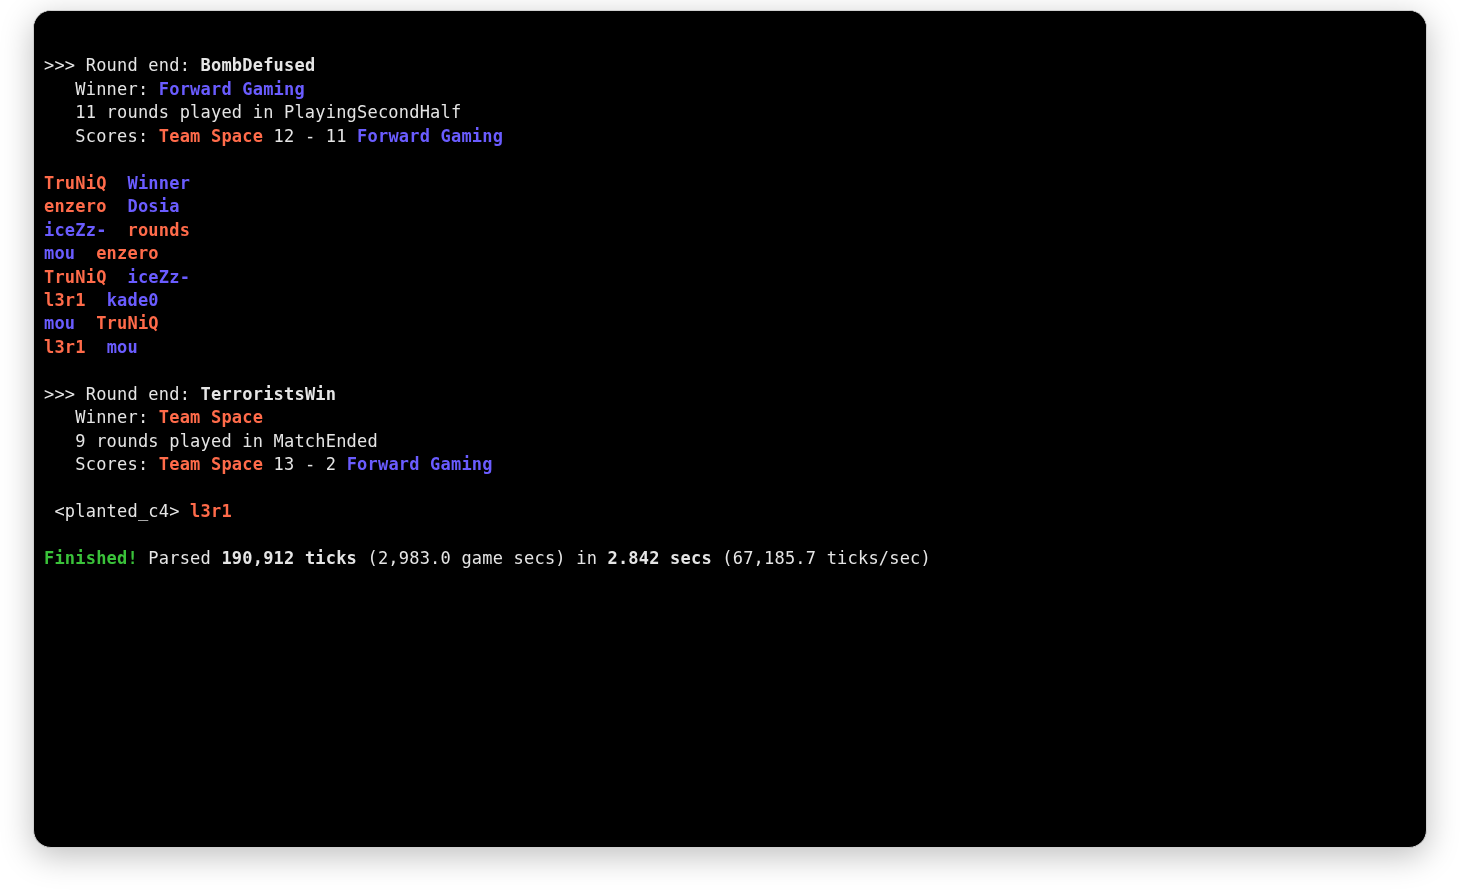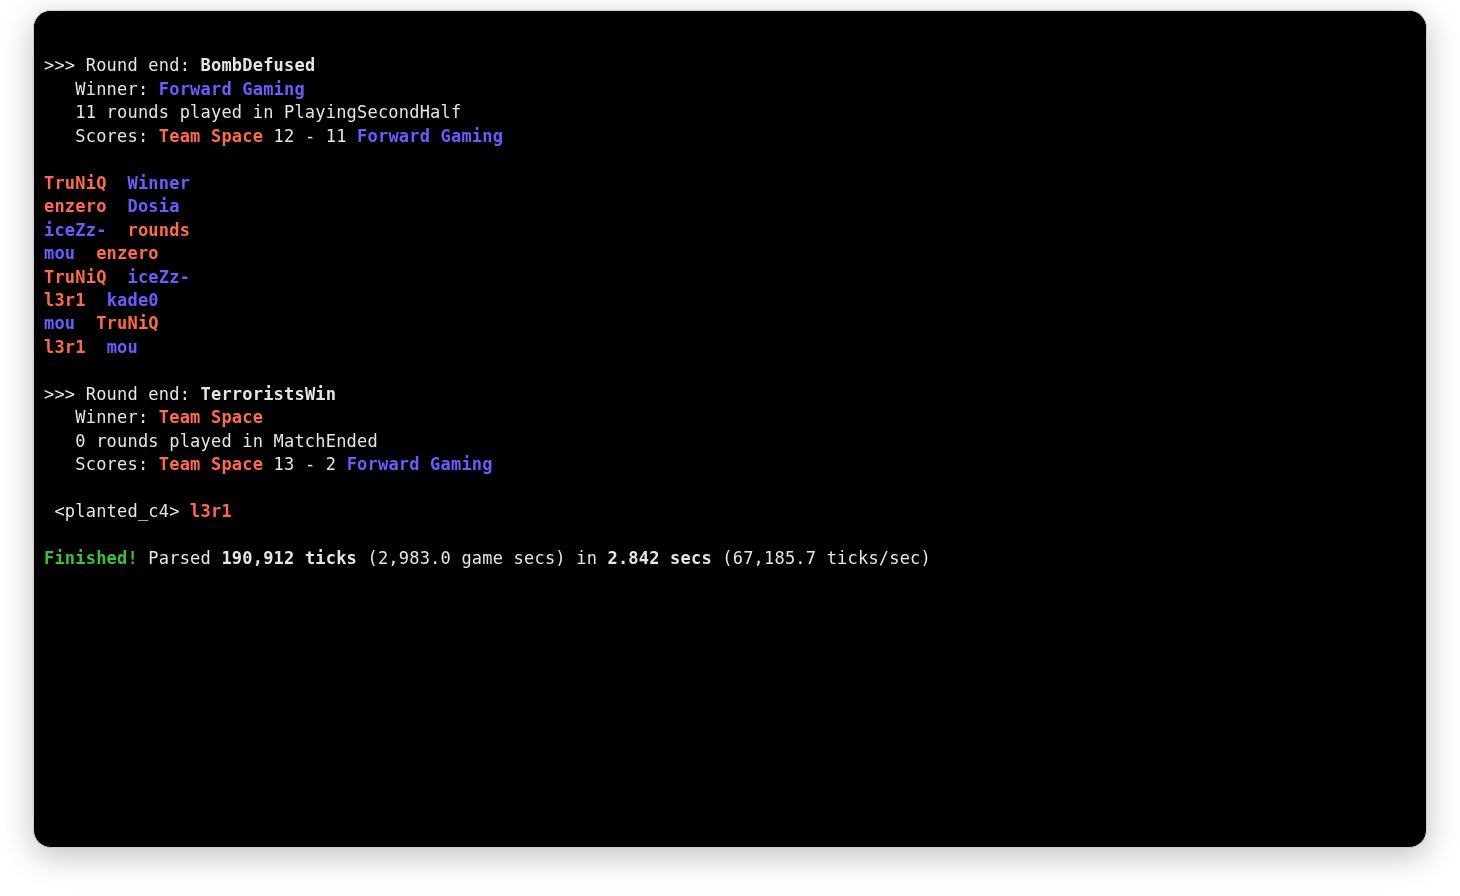--- a/index.html
+++ b/index.html
@@ -71,19 +71,19 @@
 <span class="orange">enzero</span><span class="white"> <ak47 hs=""> </ak47></span><span class="purple">Dosia</span>
 <span class="purple">iceZz-</span><span class="white"> <mp9 hs=""> </mp9></span><span class="orange">rounds</span>
 <span class="purple">mou</span><span class="white"> <awp> </awp></span><span class="orange">enzero</span>
 <span class="orange">TruNiQ</span><span class="white"> <awp> </awp></span><span class="purple">iceZz-</span>
 <span class="orange">l3r1</span><span class="white"> <ak47> </ak47></span><span class="purple">kade0</span>
 <span class="purple">mou</span><span class="white"> <awp> </awp></span><span class="orange">TruNiQ</span>
 <span class="orange">l3r1</span><span class="white"> <ak47 hs=""> </ak47></span><span class="purple">mou</span>
 </div>
 <span class="white">&gt;&gt;&gt; Round end: </span><span class="bold white">TerroristsWin</span>
 <span class="white">   Winner: </span><span class="orange">Team Space</span>
-<span class="white">   0 rounds played in MatchEnded</span>
+<span class="white">   9 rounds played in MatchEnded</span>
 <span class="white">   Scores: </span><span class="orange">Team Space</span><span class="white"> 13 - 2 </span><span class="purple">Forward Gaming</span>
 
 <span class="white"> &lt;planted_c4&gt; </span><span class="orange">l3r1</span>
 
 <span class="green">Finished!</span><span class="white"> Parsed </span><span class="bold white">190,912 ticks</span><span class="white"> (2,983.0 game secs) in </span><span class="bold white">2.842 secs</span><span class="white"> (67,185.7 ticks/sec)</span></div>
 </div>
 
 </body></html>

